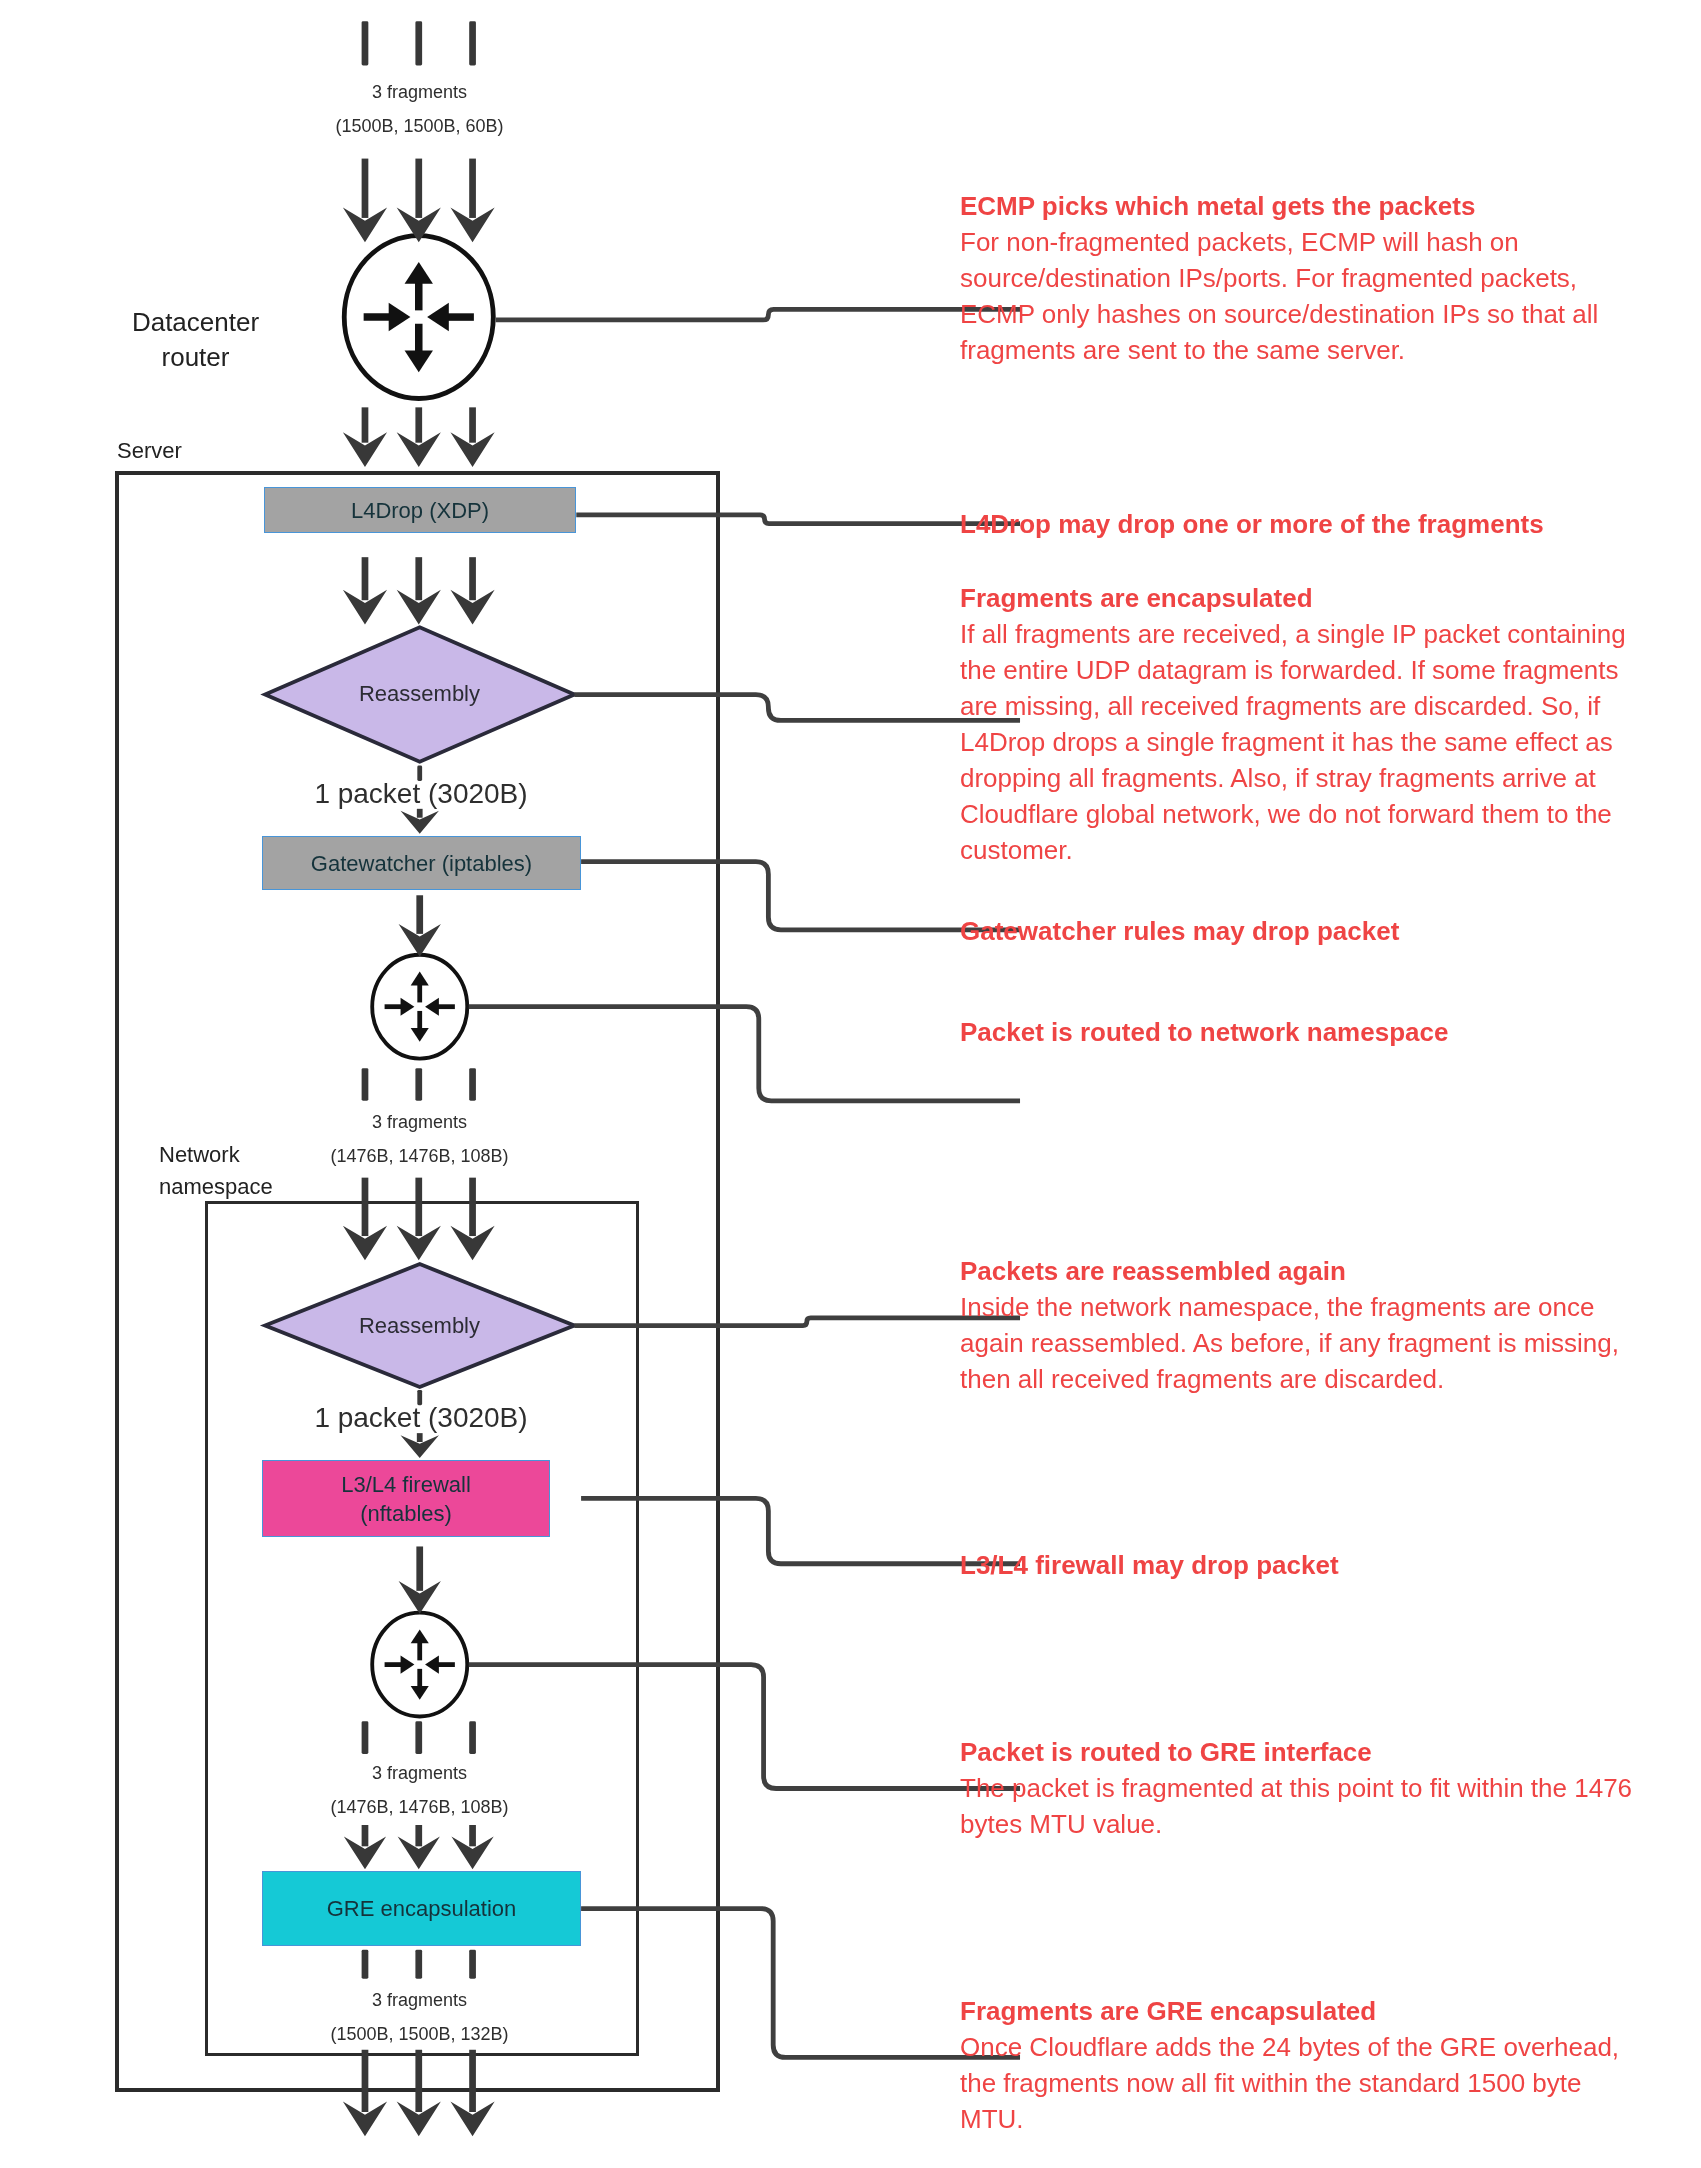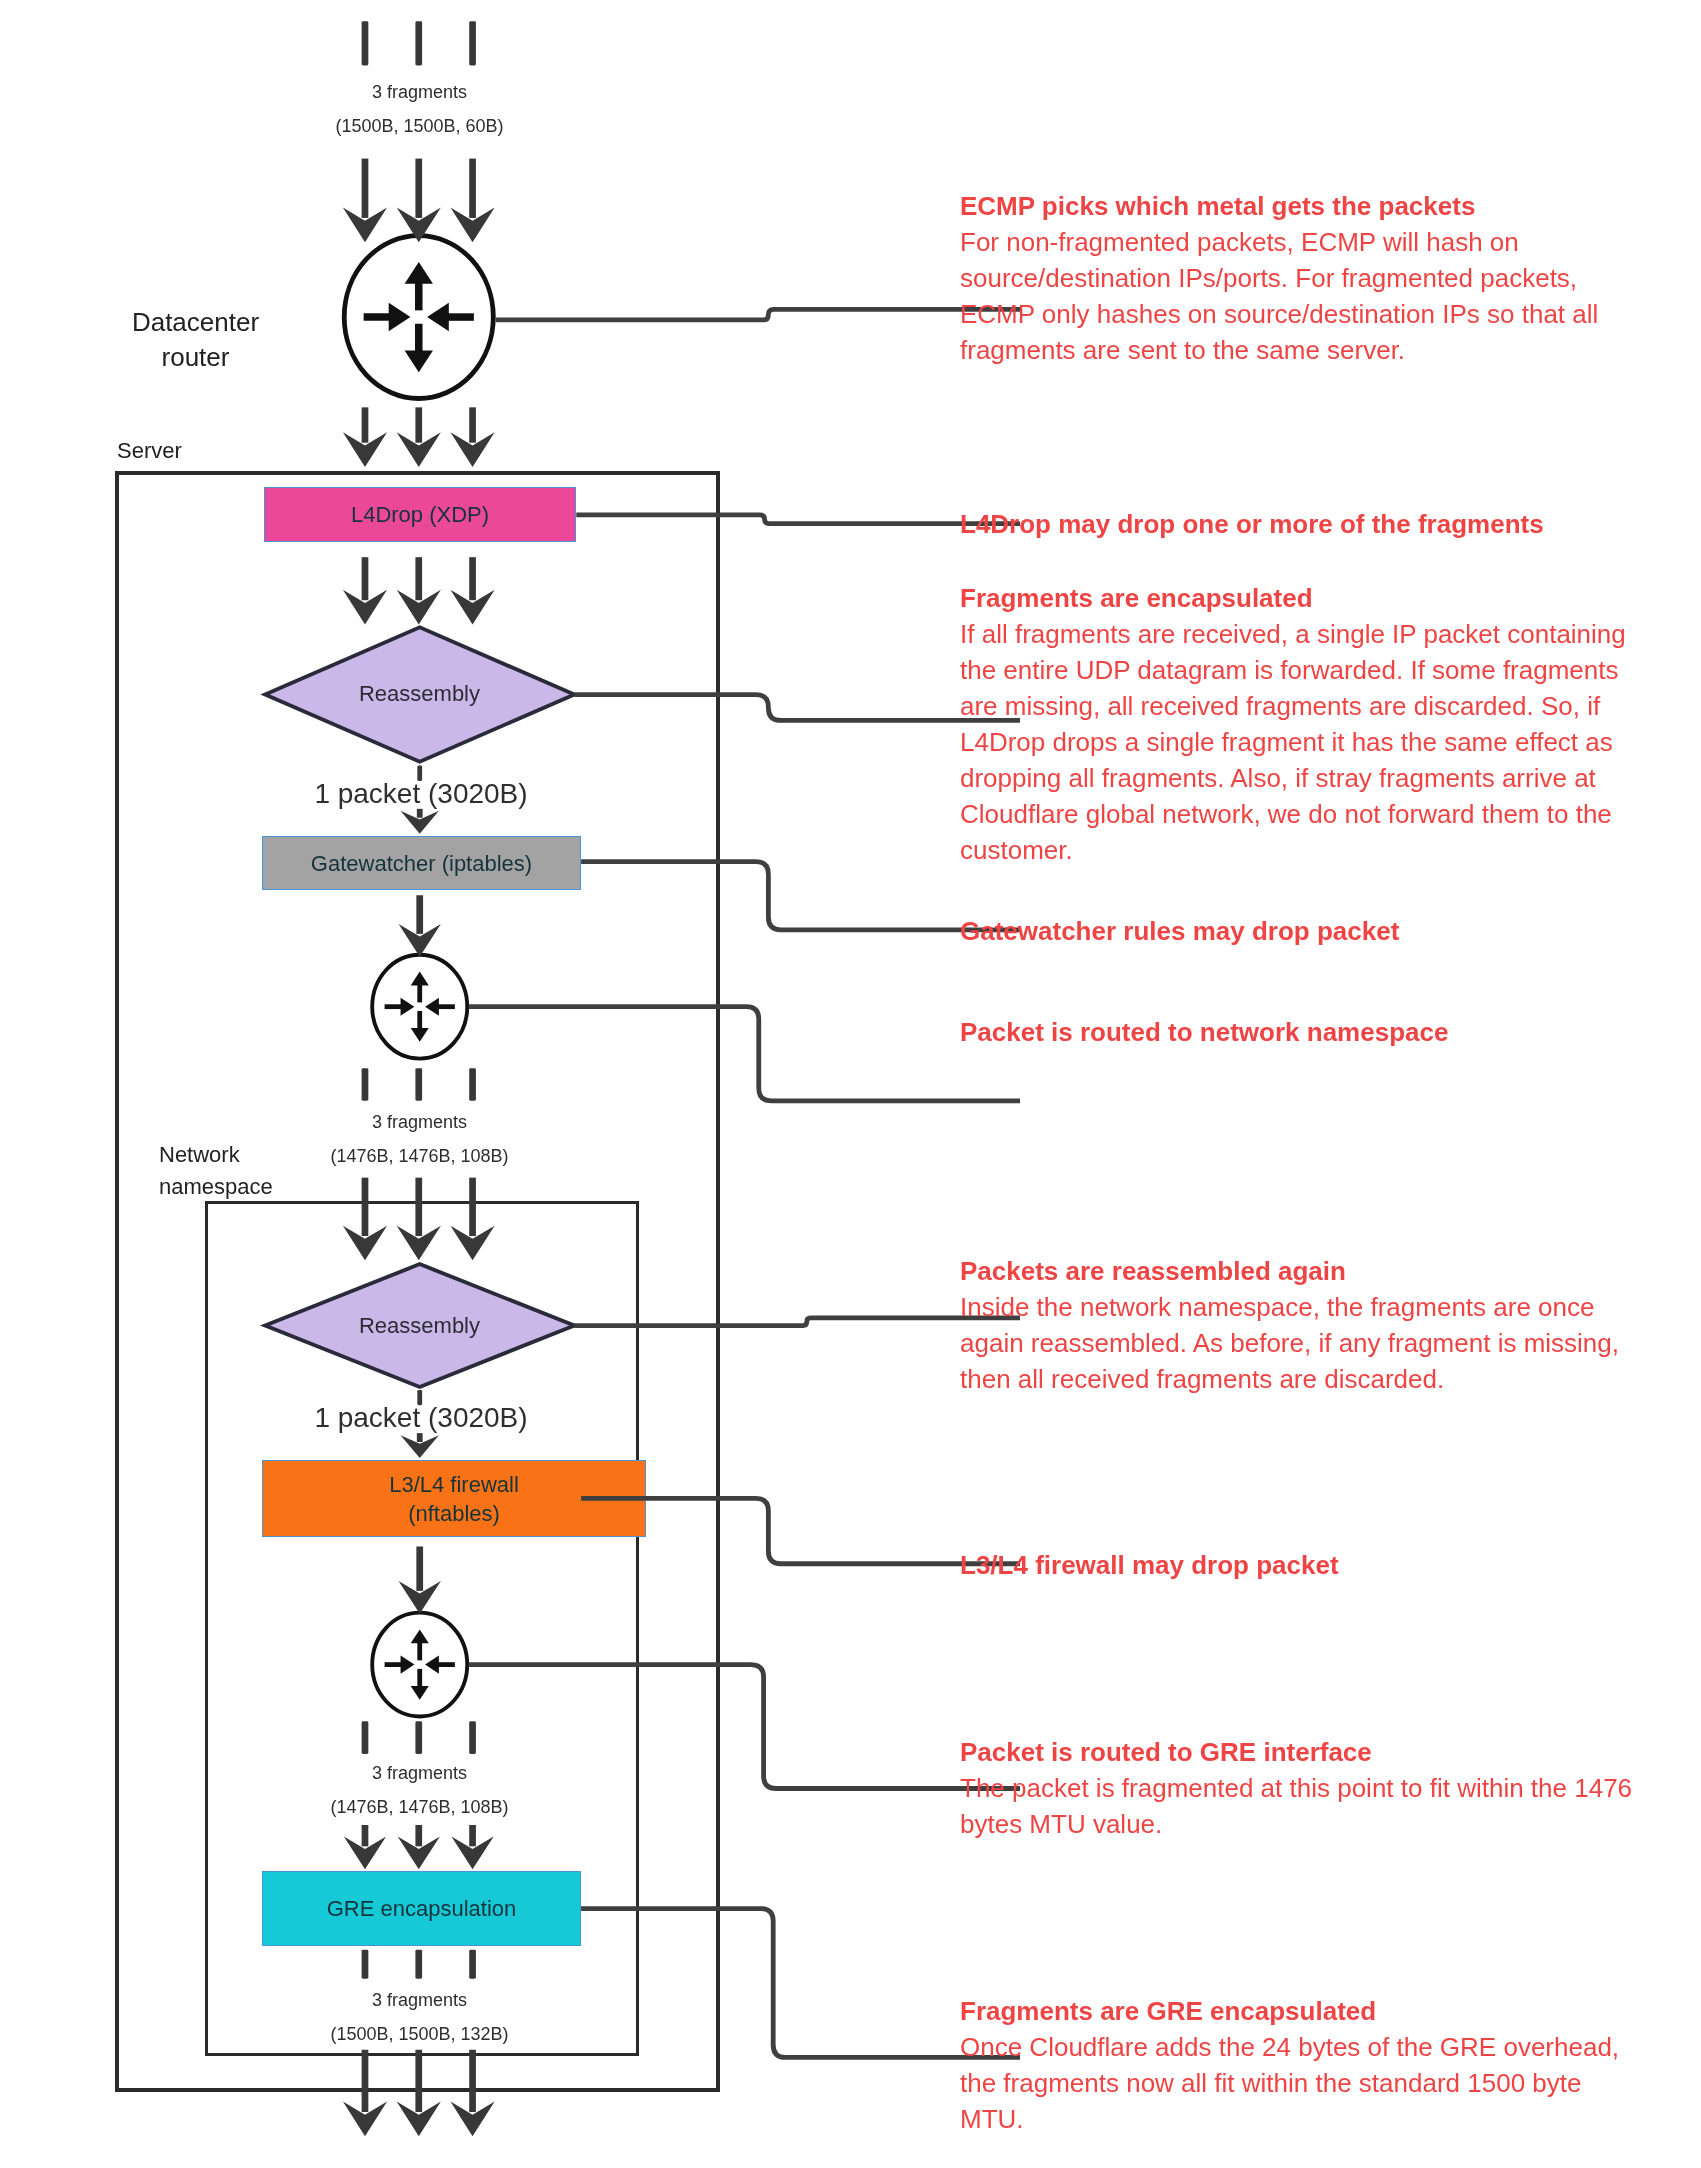--- a/index.html
+++ b/index.html
@@ -25,23 +25,23 @@
   svg#diagram{position:absolute;left:0;top:0;pointer-events:none;}
 </style>
 </head>
 <body>
 
 <div id="canvas">
 
   <div class="frame" style="left:115px;top:471px;width:605px;height:1621px;border-width:4.8px;"></div>
   <div class="frame" style="left:205px;top:1201px;width:434px;height:855px;border-width:3.8px;"></div>
 
-  <div class="process" id="box-l4drop" style="left: 264px; top: 487px; width: 312px; height: 55px; background: #ec4899; border: 1.9px solid rgb(72, 149, 216);">L4Drop (XDP)</div>
+  <div class="process" id="box-l4drop" style="left: 264px; top: 487px; width: 312px; height: 46px; background: #a3a3a3; border: 1.9px solid rgb(72, 149, 216);">L4Drop (XDP)</div>
   <div class="process" id="box-gatewatcher" style="left: 262px; top: 836px; width: 319px; height: 54px; background: #a3a3a3; border: 1.9px solid rgb(72, 149, 216);">Gatewatcher (iptables)</div>
-  <div class="process" id="box-l3l4" style="left: 262px; top: 1460px; width: 384px; height: 77px; background: #f97316; border: 1.9px solid rgb(72, 149, 216);">L3/L4 firewall
+  <div class="process" id="box-l3l4" style="left: 262px; top: 1460px; width: 288px; height: 77px; background: #ec4899; border: 1.9px solid rgb(72, 149, 216);">L3/L4 firewall
 (nftables)</div>
   <div class="process" id="box-gre" style="left: 262px; top: 1871px; width: 319px; height: 75px; background: rgb(21, 201, 214); border: 1.9px solid rgb(72, 149, 216);">GRE encapsulation</div>
 
   <svg id="diagram" width="1701" height="2168" viewBox="0 0 1771 2257">
       <polygon points="276,723 437,653 598,723 437,793" fill="#c9b8e8" stroke="#2a2a3a" stroke-width="4"></polygon>
       <polygon points="276,1380 437,1316 598,1380 437,1444" fill="#c9b8e8" stroke="#2a2a3a" stroke-width="4"></polygon>
       <g>
         <ellipse cx="436" cy="330" rx="77.6" ry="84.80000000000001" fill="#ffffff" stroke="#111111" stroke-width="5"></ellipse>
         <g>
           <line x1="436" y1="323.04347826086956" x2="436" y2="288.4347826086957" stroke="#111111" stroke-width="7.826086956521739"></line>

